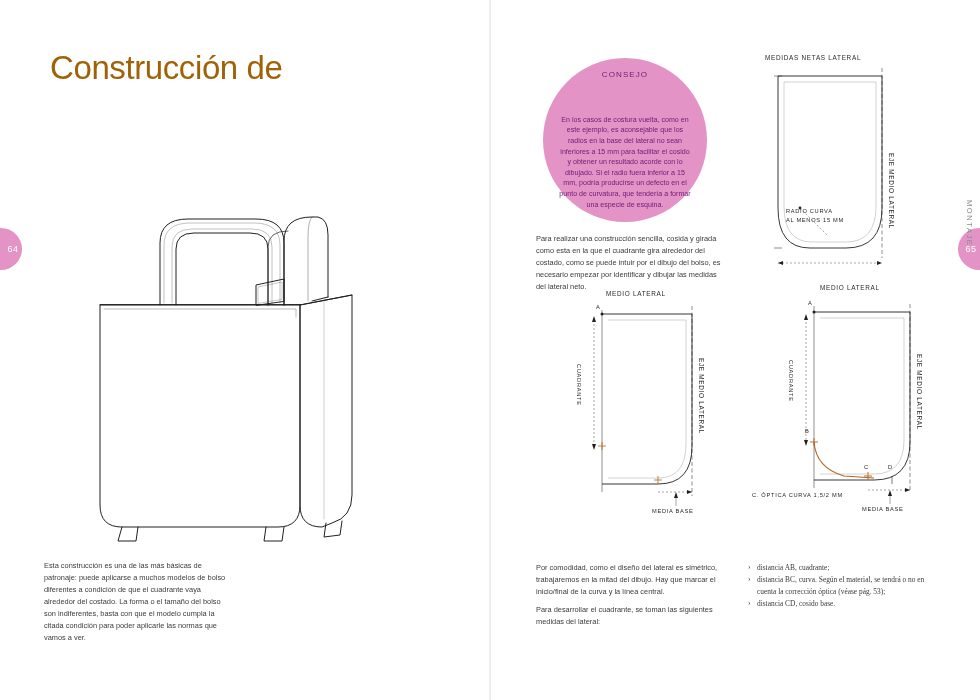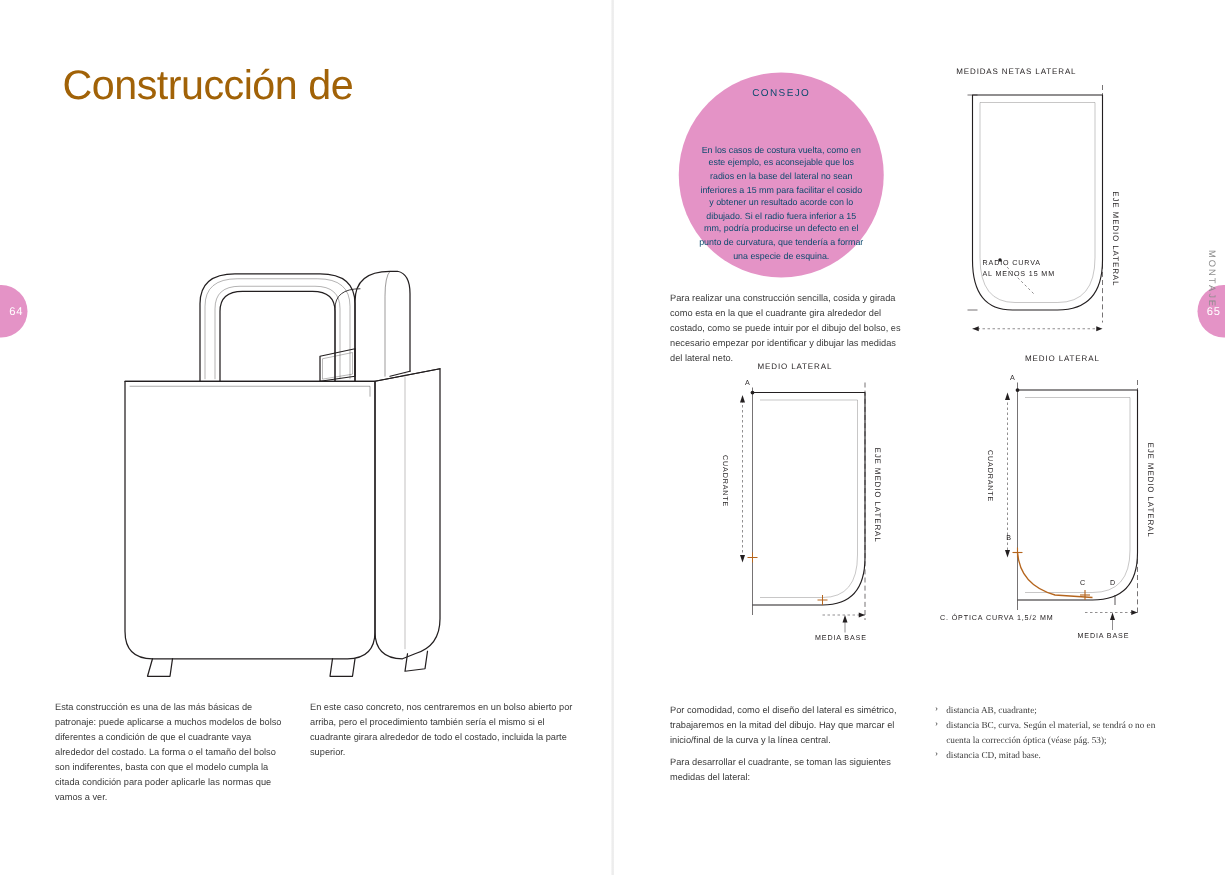--- a/index.html
+++ b/index.html
@@ -109,21 +109,21 @@
 
   
   .consejo {
     position: absolute;
     left: 543px;
     top: 58px;
     width: 164px;
     height: 164px;
     border-radius: 50%;
     background: #e493c6;
-    color: #0c4a6e;
+    color: #701a75;
     display: flex;
     flex-direction: column;
     align-items: center;
     justify-content: center;
     text-align: center;
     padding: 0 16px;
     box-sizing: border-box;
     gap: 32px;
   }
   .consejo h4 {
@@ -218,21 +218,20 @@
         <path d="M264 124 L264 344" stroke-width="0.5" opacity="0.45"></path>
 
         <path d="M62 352 L58 366 L76 366 L78 352"></path>
         <path d="M206 352 L204 366 L222 366 L224 352"></path>
         <path d="M266 348 L264 362 L280 360 L282 346"></path>
       </g>
     </svg>
   </div>
 
   <div class="col-text lcol1">Esta construcción es una de las más básicas de patronaje: puede aplicarse a muchos modelos de bolso diferentes a condición de que el cuadrante vaya alrededor del costado. La forma o el tamaño del bolso son indiferentes, basta con que el modelo cumpla la citada condición para poder aplicarle las normas que vamos a ver.</div>
-  <div class="col-text lcol2">En este caso concreto, nos centraremos en un bolso abierto por arriba, pero el procedimiento también sería el mismo si el cuadrante girara alrededor de todo el costado, incluida la parte superior.</div>
 
   <div class="gutter"></div>
 
   <div class="consejo">
     <h4>CONSEJO</h4>
     <p>En los casos de costura vuelta, como en este ejemplo, es aconsejable que los radios en la base del lateral no sean inferiores a 15 mm para facilitar el cosido y obtener un resultado acorde con lo dibujado. Si el radio fuera inferior a 15 mm, podría producirse un defecto en el punto de curvatura, que tendería a formar una especie de esquina.</p>
   </div>
 
   <div class="rtext rp1">Para realizar una construcción sencilla, cosida y girada como esta en la que el cuadrante gira alrededor del costado, como se puede intuir por el dibujo del bolso, es necesario empezar por identificar y dibujar las medidas del lateral neto.</div>
 
@@ -341,17 +340,17 @@
     <div class="dlabel small" style="left:62px; top:216px;">MEDIA BASE</div>
   </div>
 
   <div class="rtext rp2">Por comodidad, como el diseño del lateral es simétrico, trabajaremos en la mitad del dibujo. Hay que marcar el inicio/final de la curva y la línea central.</div>
   <div class="rtext rp3">Para desarrollar el cuadrante, se toman las siguientes medidas del lateral:</div>
 
   <div class="rtext rp4">
     <ul class="bullets">
       <li>distancia AB, cuadrante;</li>
       <li>distancia BC, curva. Según el material, se tendrá o no en cuenta la corrección óptica (véase pág. 53);</li>
-      <li>distancia CD, mitad base.</li>
+      <li>distancia CD, cosido base.</li>
     </ul>
   </div>
 
 </div>
 
 </body></html>

